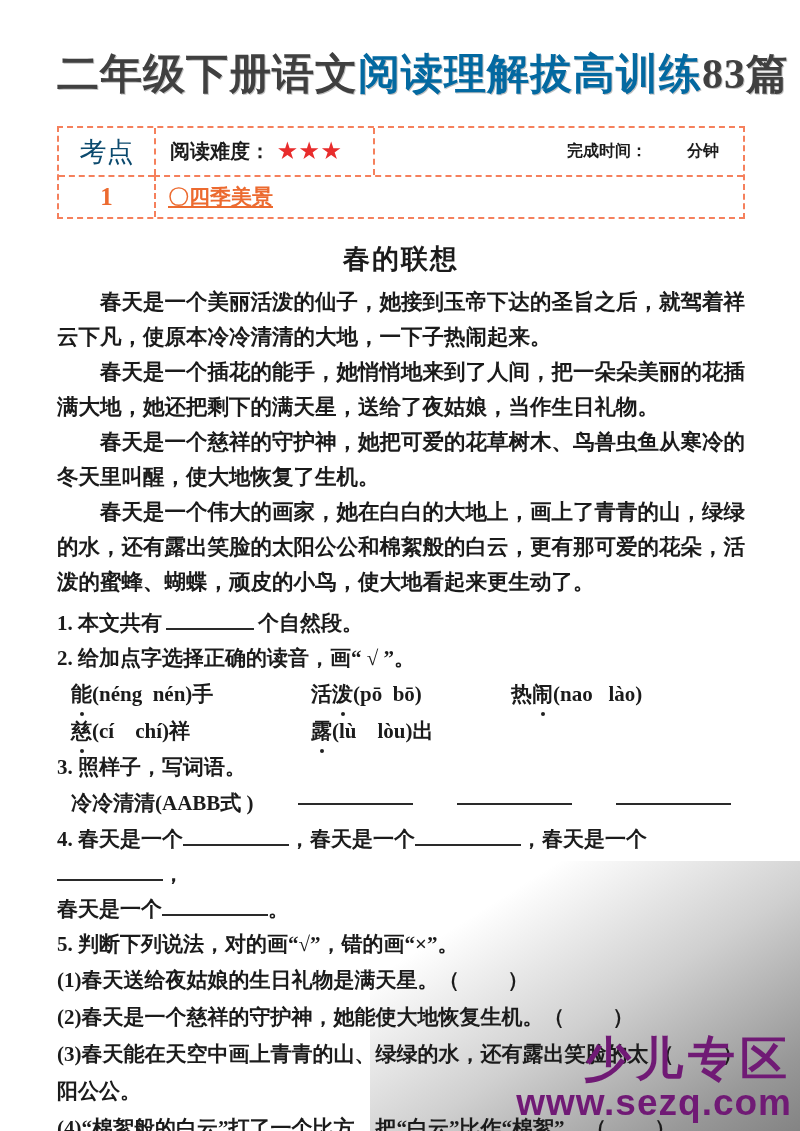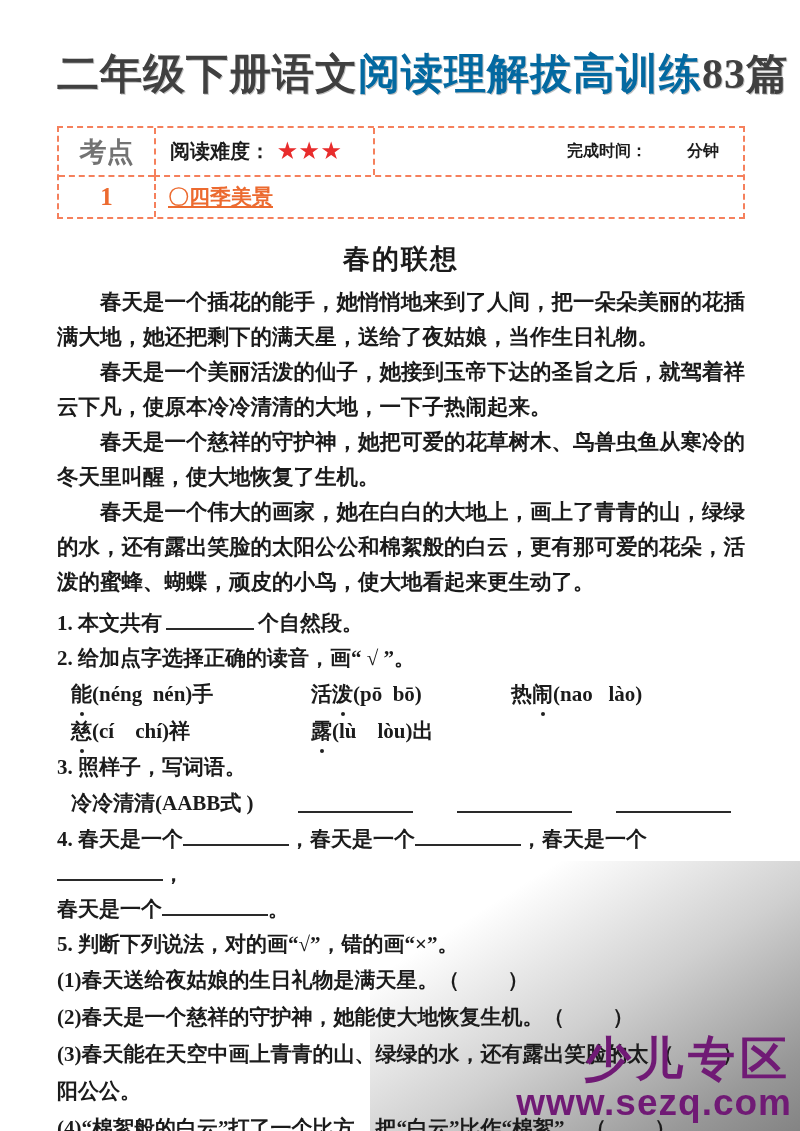--- a/index.html
+++ b/index.html
@@ -25,21 +25,21 @@
   .exam-box{
     margin-top:24px;
     display:grid;
     grid-template-columns:95px 219px 1fr;
     grid-template-rows:47px 42px;
     border:2px dashed #f5805c;
     font-weight:700;
   }
   .exam-box .cell{display:flex;align-items:center;}
   .cell-kaodian{grid-column:1;grid-row:1;justify-content:center;
-    color:#737373;font-size:27px;font-weight:700;}
+    color:#0c4a6e;font-size:27px;font-weight:400;}
   .cell-difficulty{grid-column:2;grid-row:1;border-left:2px dashed #f5805c;
     padding-left:14px;font-size:20px;}
   .cell-time{grid-column:3;grid-row:1;border-left:2px dashed #f5805c;
     justify-content:flex-end;gap:40px;padding-right:24px;font-size:16px;}
   .cell-number{grid-column:1;grid-row:2;border-top:2px dashed #f5805c;
     justify-content:center;color:#ec6a2f;font-size:25px;}
   .cell-topic{grid-column:2 / 4;grid-row:2;border-top:2px dashed #f5805c;border-left:2px dashed #f5805c;
     padding-left:12px;color:#ec6a2f;font-size:21px;text-decoration:underline;}
   .stars{color:#e82c2c;font-size:21px;letter-spacing:3px;margin-left:8px;}
 
@@ -69,21 +69,21 @@
   .pinyin-row{
     display:grid;grid-template-columns:240px 200px auto;
     padding-left:14px;line-height:37px;white-space:pre;
   }
   .pinyin-item span{position:relative;display:inline-block;}
   .pinyin-item .dotted::after{
     content:"";position:absolute;width:4px;height:4px;border-radius:50%;
     background:#222;left:50%;bottom:-3px;transform:translateX(-50%);
   }
 
-  .q3-example{padding-left:14px;display:flex;align-items:center;line-height:37px;}
+  .q3-example{padding-left:14px;display:flex;align-items:flex-start;line-height:37px;}
   .q3-example .blank{margin-left:44px;}
   .q3-example .blank:first-of-type{margin-left:28px;}
 
   .q5-item{display:flex;justify-content:flex-start;align-items:baseline;line-height:37px;}
   .q5-paren{letter-spacing:2px;flex:none;}
 
   
   .corner-shade{
     position:absolute;right:0;bottom:0;width:430px;height:270px;z-index:1;
     background:linear-gradient(to bottom right,
@@ -119,22 +119,22 @@
       <span>完成时间：</span>
       <span>分钟</span>
     </div>
     <div class="cell cell-number">1</div>
     <div class="cell cell-topic">〇四季美景</div>
   </div>
 
   <div class="passage-title">春的联想</div>
 
   <div class="passage">
+    <p>春天是一个美丽活泼的仙子，她接到玉帝下达的圣旨之后，就驾着祥云下凡，使原本冷冷清清的大地，一下子热闹起来。</p>
     <p>春天是一个插花的能手，她悄悄地来到了人间，把一朵朵美丽的花插满大地，她还把剩下的满天星，送给了夜姑娘，当作生日礼物。</p>
-    <p>春天是一个美丽活泼的仙子，她接到玉帝下达的圣旨之后，就驾着祥云下凡，使原本冷冷清清的大地，一下子热闹起来。</p>
     <p>春天是一个慈祥的守护神，她把可爱的花草树木、鸟兽虫鱼从寒冷的冬天里叫醒，使大地恢复了生机。</p>
     <p>春天是一个伟大的画家，她在白白的大地上，画上了青青的山，绿绿的水，还有露出笑脸的太阳公公和棉絮般的白云，更有那可爱的花朵，活泼的蜜蜂、蝴蝶，顽皮的小鸟，使大地看起来更生动了。</p>
   </div>
 
   <div class="questions">
 
     <div class="q-line">
       <span>1. 本文共有</span><span class="blank w-q1"></span><span>个自然段。</span>
     </div>
 

